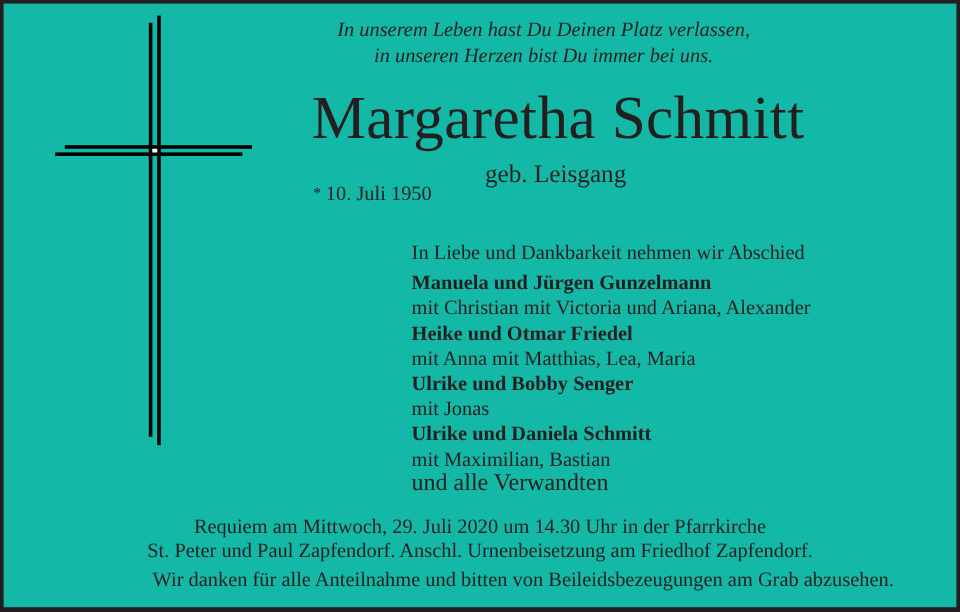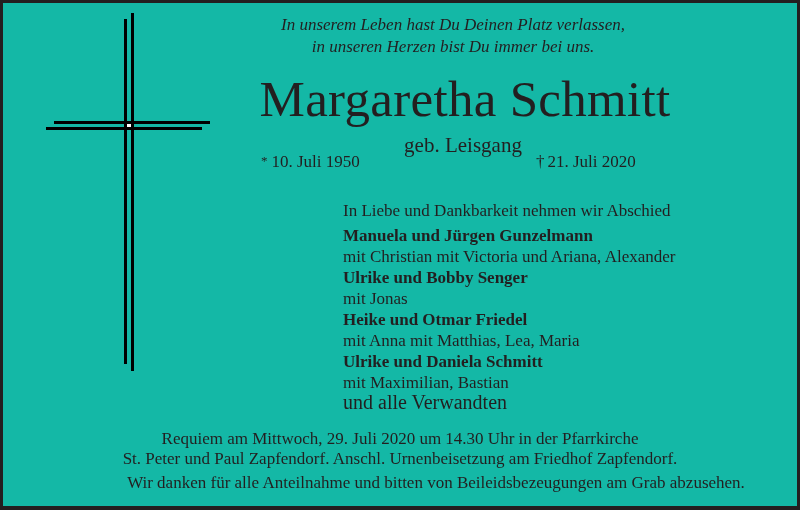--- a/index.html
+++ b/index.html
@@ -63,37 +63,34 @@
     <div class="l1">In unserem Leben hast Du Deinen Platz verlassen,</div>
     <div class="l2">in unseren Herzen bist Du immer bei uns.</div>
   </div>
 
   <div class="name">Margaretha Schmitt</div>
   <div class="born-name">geb. Leisgang</div>
 
   <div class="birth">
     <span class="sym">*</span><span>10. Juli 1950</span>
   </div>
-  <div class="death">
-    <span class="sym">†</span><span>21. Juli 2020</span>
-  </div>
 
   <div class="mourners">
     <div class="intro">In Liebe und Dankbarkeit nehmen wir Abschied</div>
     <div>
       <div class="fam-name">Manuela und Jürgen Gunzelmann</div>
       <div class="fam-kids">mit Christian mit Victoria und Ariana, Alexander</div>
     </div>
     <div>
+      <div class="fam-name">Heike und Otmar Friedel</div>
+      <div class="fam-kids">mit Anna mit Matthias, Lea, Maria</div>
+    </div>
+    <div>
       <div class="fam-name">Ulrike und Bobby Senger</div>
       <div class="fam-kids">mit Jonas</div>
-    </div>
-    <div>
-      <div class="fam-name">Heike und Otmar Friedel</div>
-      <div class="fam-kids">mit Anna mit Matthias, Lea, Maria</div>
     </div>
     <div>
       <div class="fam-name">Ulrike und Daniela Schmitt</div>
       <div class="fam-kids">mit Maximilian, Bastian</div>
     </div>
     <div class="relatives">und alle Verwandten</div>
   </div>
 
   <div class="service">
     <div class="s1">Requiem am Mittwoch, 29. Juli 2020 um 14.30 Uhr in der Pfarrkirche</div>

